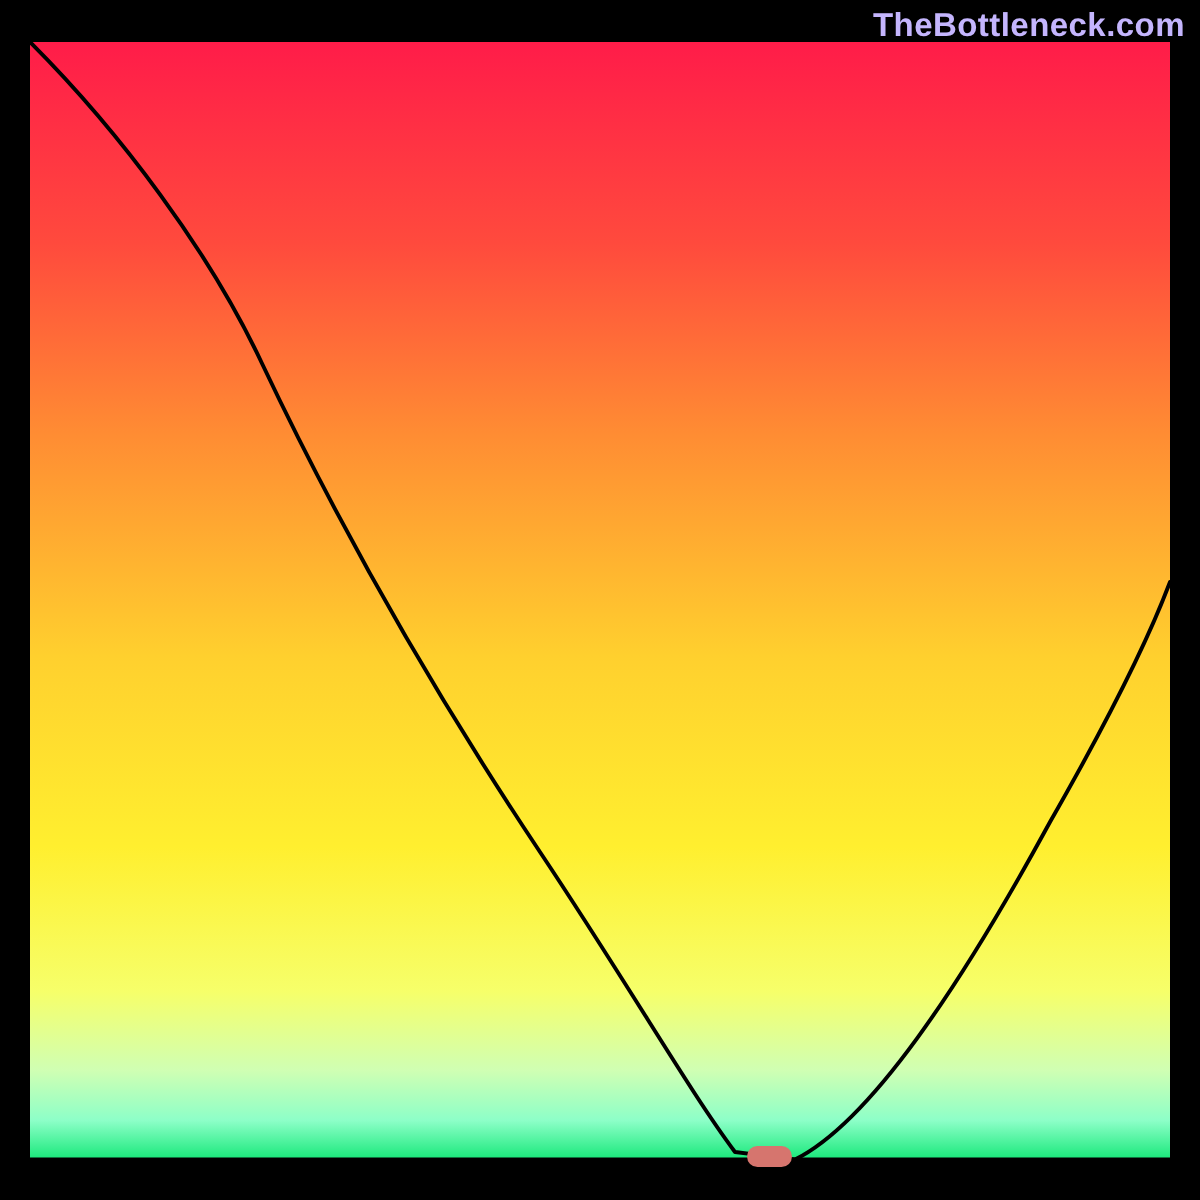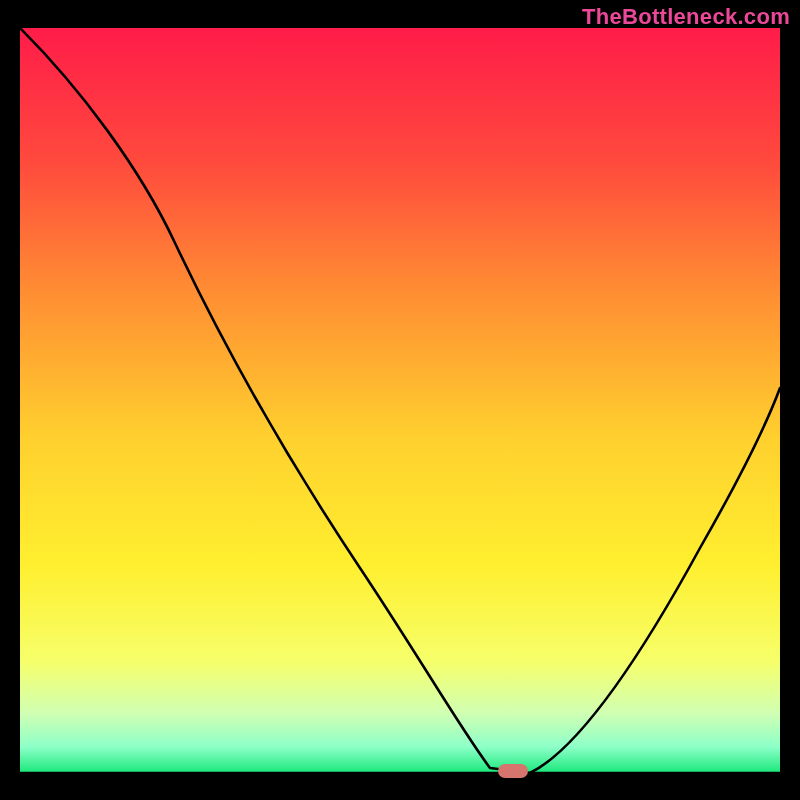--- a/index.html
+++ b/index.html
@@ -14,21 +14,21 @@
   .frame {
     position: relative;
     width: 800px;
     height: 800px;
     background: #000;
   }
   .watermark {
     position: absolute;
     top: 4px;
     right: 10px;
-    color: #ec4899;
+    color: #c4b5fd;
     font-size: 22px;
     font-weight: bold;
     letter-spacing: 0.3px;
     z-index: 5;
   }
   .plot-wrap {
     position: absolute;
     left: 20px;
     top: 28px;
     width: 760px;

